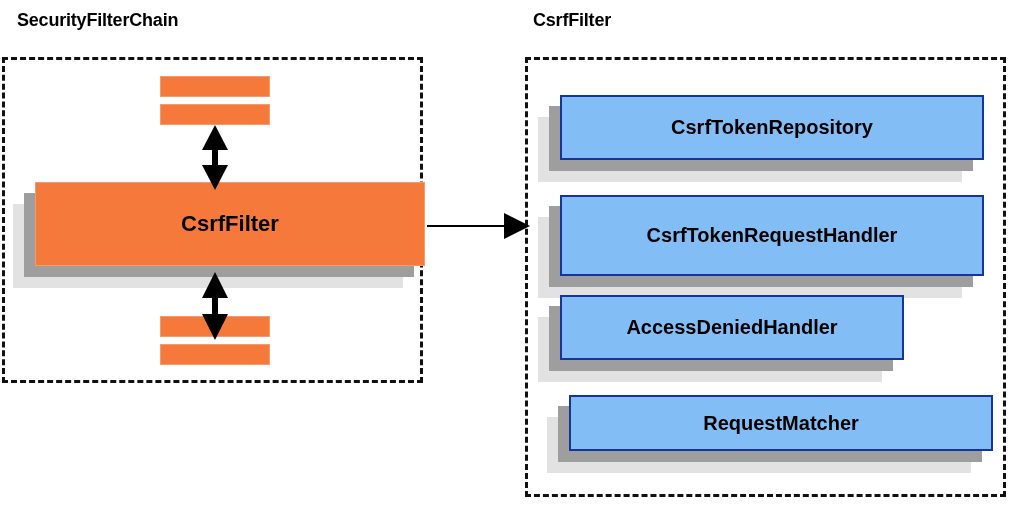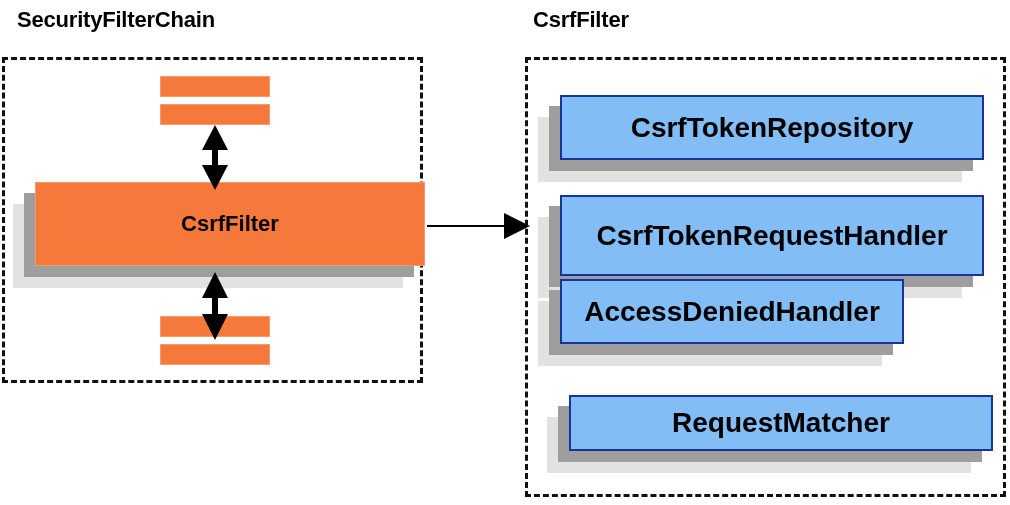--- a/index.html
+++ b/index.html
@@ -17,21 +17,21 @@
     height: 505px;
     background: #ffffff;
     overflow: hidden;
   }
 
   
   .panel-title {
     position: absolute;
     font-family: "Liberation Sans", sans-serif;
     font-weight: bold;
-    font-size: 22px;
+    font-size: 18px;
     line-height: 30px;
     color: #000000;
     white-space: nowrap;
     letter-spacing: -0.2px;
   }
   #title-left  { left: 17px;  top: 5px; }
   #title-right { left: 533px; top: 5px; }
 
   
   .panel {
@@ -80,21 +80,21 @@
   
   .box-orange .face {
     background: #f4793b;
     border: 1px solid #f49a6e;
     font-size: 22px;
   }
   
   .box-blue .face {
     background: #82bdf6;
     border: 2px solid #17339c;
-    font-size: 28px;
+    font-size: 20px;
   }
 
   
   .filter-bar {
     position: absolute;
     background: #f4793b;
     border: 1px solid #f49a6e;
     box-sizing: border-box;
   }
 
@@ -136,21 +136,21 @@
     <div class="sh-dark"></div>
     <div class="face">CsrfTokenRepository</div>
   </div>
 
   <div class="shadow-box box-blue" style="left:560px; top:195px; width:424px; height:81px;">
     <div class="sh-light"></div>
     <div class="sh-dark"></div>
     <div class="face">CsrfTokenRequestHandler</div>
   </div>
 
-  <div class="shadow-box box-blue" style="left:560px; top:279px; width:344px; height:65px;">
+  <div class="shadow-box box-blue" style="left:560px; top:295px; width:344px; height:65px;">
     <div class="sh-light"></div>
     <div class="sh-dark"></div>
     <div class="face">AccessDeniedHandler</div>
   </div>
 
   <div class="shadow-box box-blue" style="left:569px; top:395px; width:424px; height:56px;">
     <div class="sh-light"></div>
     <div class="sh-dark"></div>
     <div class="face">RequestMatcher</div>
   </div>

